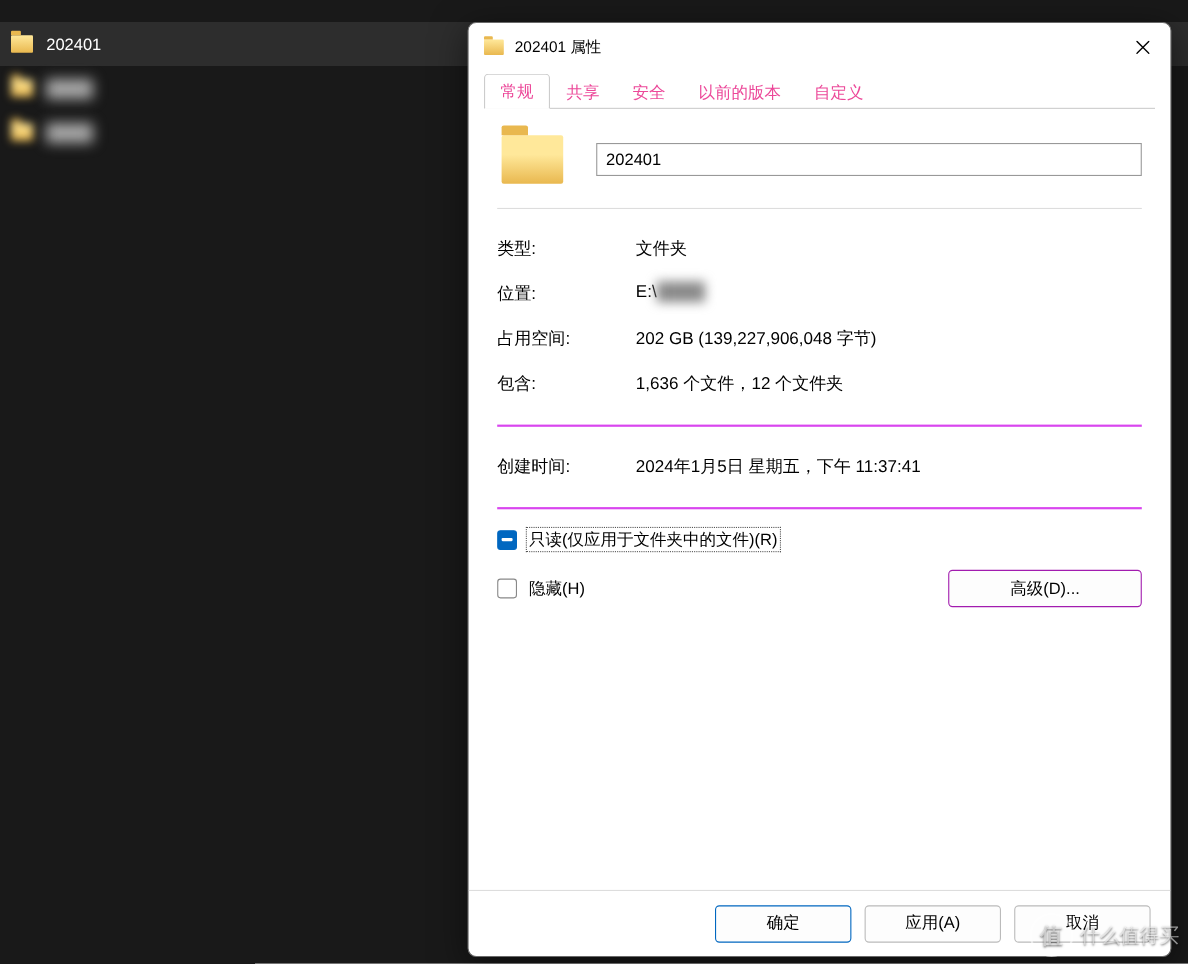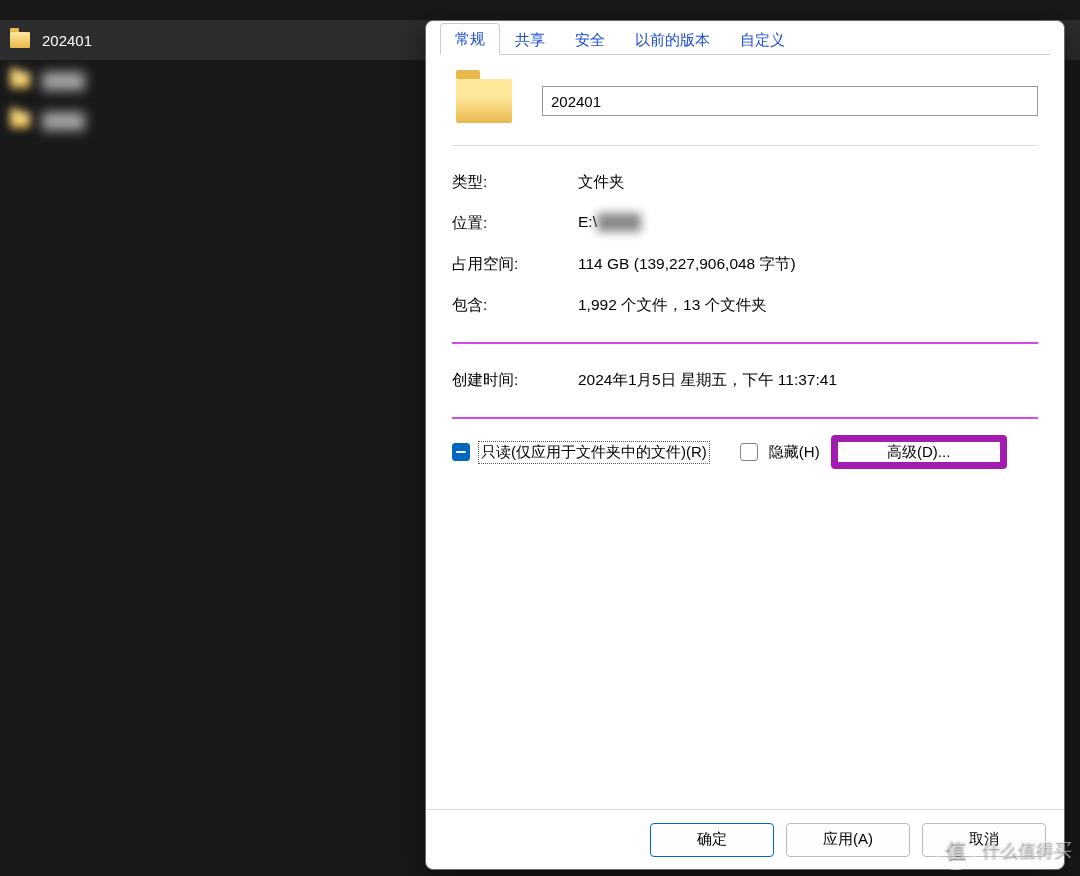--- a/index.html
+++ b/index.html
@@ -20,44 +20,44 @@
   .titlebar { display:flex; align-items:center; height:44px; padding: 0 2px 0 14px; }
   .titlebar .folder-icon-xs { width:18px; height:14px; background: linear-gradient(#ffe89a,#e9b84f); border-radius:1px; margin-right:10px; position:relative;}
   .titlebar .folder-icon-xs::before{content:'';position:absolute;top:-3px;left:0;width:8px;height:3px;background:#e9b84f;border-radius:1px 1px 0 0;}
   .titlebar .title-text { font-size:14px; color:#000; flex:1;}
   .close-btn { width:46px; height:40px; display:flex; align-items:center; justify-content:center; cursor:pointer; border-radius:4px;}
   .close-btn svg { width:12px; height:12px; stroke:#000; stroke-width:1.3;}
 
   .body-area { flex:1; padding: 0 14px 0 14px; display:flex; flex-direction:column;}
 
   .tabs { display:flex; align-items:flex-end; height:34px; border-bottom:1px solid #ccc; gap:0; padding-left:0;}
-  .tab { padding: 6px 14px 5px; font-size:15px; color:#1d4ed8; cursor:pointer; border:1px solid transparent; border-bottom:none; position:relative; top:1px;}
+  .tab { padding: 6px 14px 5px; font-size:15px; color:#ec4899; cursor:pointer; border:1px solid transparent; border-bottom:none; position:relative; top:1px;}
   .tab.active { background:#fff; border-color:#ccc; border-bottom:1px solid #fff; border-radius:4px 4px 0 0;}
 
   .content { flex:1; padding: 18px 12px 0 12px; font-size:15.5px; color:#000; }
   .name-row { display:flex; align-items:center; gap:30px; padding: 6px 0 22px 0; border-bottom:1px solid #ddd;}
   .folder-icon-lg { width:56px; height:44px; background: linear-gradient(#ffe89a 40%,#e9b84f); border-radius:2px; position:relative; margin-left:4px;}
   .folder-icon-lg::before{content:'';position:absolute;top:-9px;left:0;width:24px;height:9px;background:#e9b84f;border-radius:2px 2px 0 0;}
   .name-input { flex:1; height:30px; border:1px solid #999; padding:0 8px; font-size:15px; font-family:inherit;}
 
   .info-section { padding: 16px 0 16px 0; border-bottom:2px solid #d946ef;}
   .info-row { display:flex; padding: 10px 0; }
   .info-label { width:126px; flex-shrink:0;}
   .info-value { flex:1; }
   .blur-path { display:inline-block; filter: blur(5px); color:#888; }
 
   .attr-row { display:flex; padding-top:16px;}
-  .attr-col { flex:1; display:flex; flex-direction:row; gap:30px;}
+  .attr-col { flex:1; display:flex; flex-direction:column; gap:16px;}
   .attr-line { display:flex; align-items:center; gap:8px;}
   .cb { width:18px; height:18px; border:1px solid #888; border-radius:3px; display:flex; align-items:center; justify-content:center; cursor:pointer;}
   .cb.indeterminate { background:#0067c0; border-color:#0067c0;}
   .cb.indeterminate::after { content:''; display:block; width:10px; height:2.5px; background:#fff; border-radius:1px;}
   .cb-label { font-size:15px; border:1px dotted transparent; padding:1px 2px;}
   .cb-label.focused { border-color:#555;}
-  .advanced-btn { margin-left:auto; width:176px; height:34px; border:7px solid #a21caf; background:#fdfdfd; border-radius:4px; font-size:15px; cursor:pointer; font-family:inherit;}
+  .advanced-btn { margin-left:auto; width:176px; height:34px; border:1px solid #a21caf; background:#fdfdfd; border-radius:4px; font-size:15px; cursor:pointer; font-family:inherit;}
 
   .footer { height:60px; border-top:1px solid #ddd; display:flex; align-items:center; justify-content:flex-end; gap:12px; padding: 0 18px; }
   .footer button { width:124px; height:34px; border:1px solid #bbb; background:#fdfdfd; border-radius:4px; font-size:15px; cursor:pointer; font-family:inherit;}
   .footer button.primary { border-color:#0067c0; }
   .footer button:disabled { color:#888; }
 
   
   .watermark { position:absolute; right:8px; bottom:6px; display:flex; align-items:center; gap:6px; color:rgba(255,255,255,0.55); font-size:18px; font-weight:500; pointer-events:none; text-shadow:0 1px 2px rgba(0,0,0,.6);}
   .wm-circle { width:40px; height:40px; border:2px solid rgba(255,255,255,0.55); border-radius:50%; display:flex; align-items:center; justify-content:center; font-size:20px; font-weight:700;}
 </style>
@@ -73,20 +73,30 @@
     <span class="folder-icon-sm blur"></span>
     <span class="label-blur">████</span>
   </div>
   <div class="file-row">
     <span class="folder-icon-sm blur"></span>
     <span class="label-blur">████</span>
   </div>
 </div>
 
 <div class="dialog">
+  <div class="titlebar">
+    <span class="folder-icon-xs"></span>
+    <span class="title-text">202401 属性</span>
+    <div class="close-btn">
+      <svg viewBox="0 0 12 12">
+          <line x1="0" y1="0" x2="12" y2="12"></line>
+          <line x1="12" y1="0" x2="0" y2="12"></line>
+        </svg>
+    </div>
+  </div>
 
   <div class="body-area">
     <div class="tabs">
       <div class="tab active">常规</div>
       <div class="tab">共享</div>
       <div class="tab">安全</div>
       <div class="tab">以前的版本</div>
       <div class="tab">自定义</div>
     </div>
 
@@ -102,25 +112,25 @@
           <div class="info-value">文件夹</div>
         </div>
         <div class="info-row">
           <div class="info-label">位置:</div>
           <div class="info-value">
             <span>E:\</span><span class="blur-path">████</span>
           </div>
         </div>
         <div class="info-row">
           <div class="info-label">占用空间:</div>
-          <div class="info-value">114 GB (139,227,906,048 字节)</div>
+          <div class="info-value">202 GB (139,227,906,048 字节)</div>
         </div>
         <div class="info-row">
           <div class="info-label">包含:</div>
-          <div class="info-value">1,992 个文件，13 个文件夹</div>
+          <div class="info-value">1,636 个文件，12 个文件夹</div>
         </div>
       </div>
 
       <div class="info-section">
         <div class="info-row">
           <div class="info-label">创建时间:</div>
           <div class="info-value">2024年1月5日 星期五，下午 11:37:41</div>
         </div>
       </div>
 

